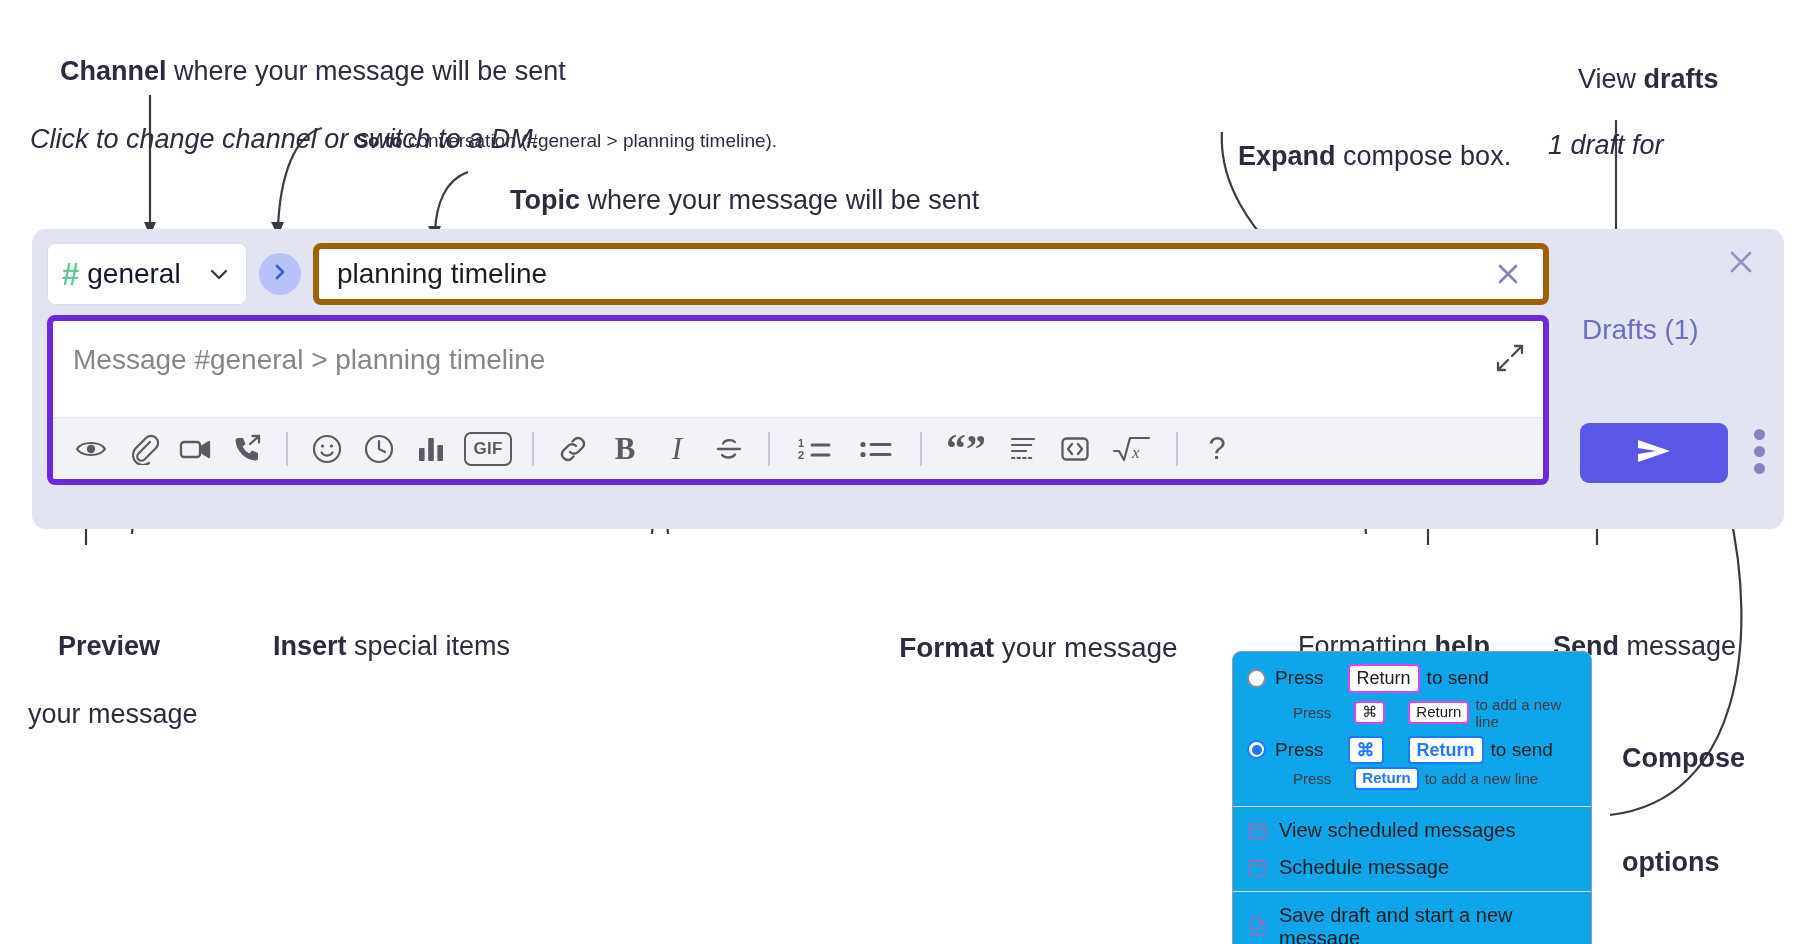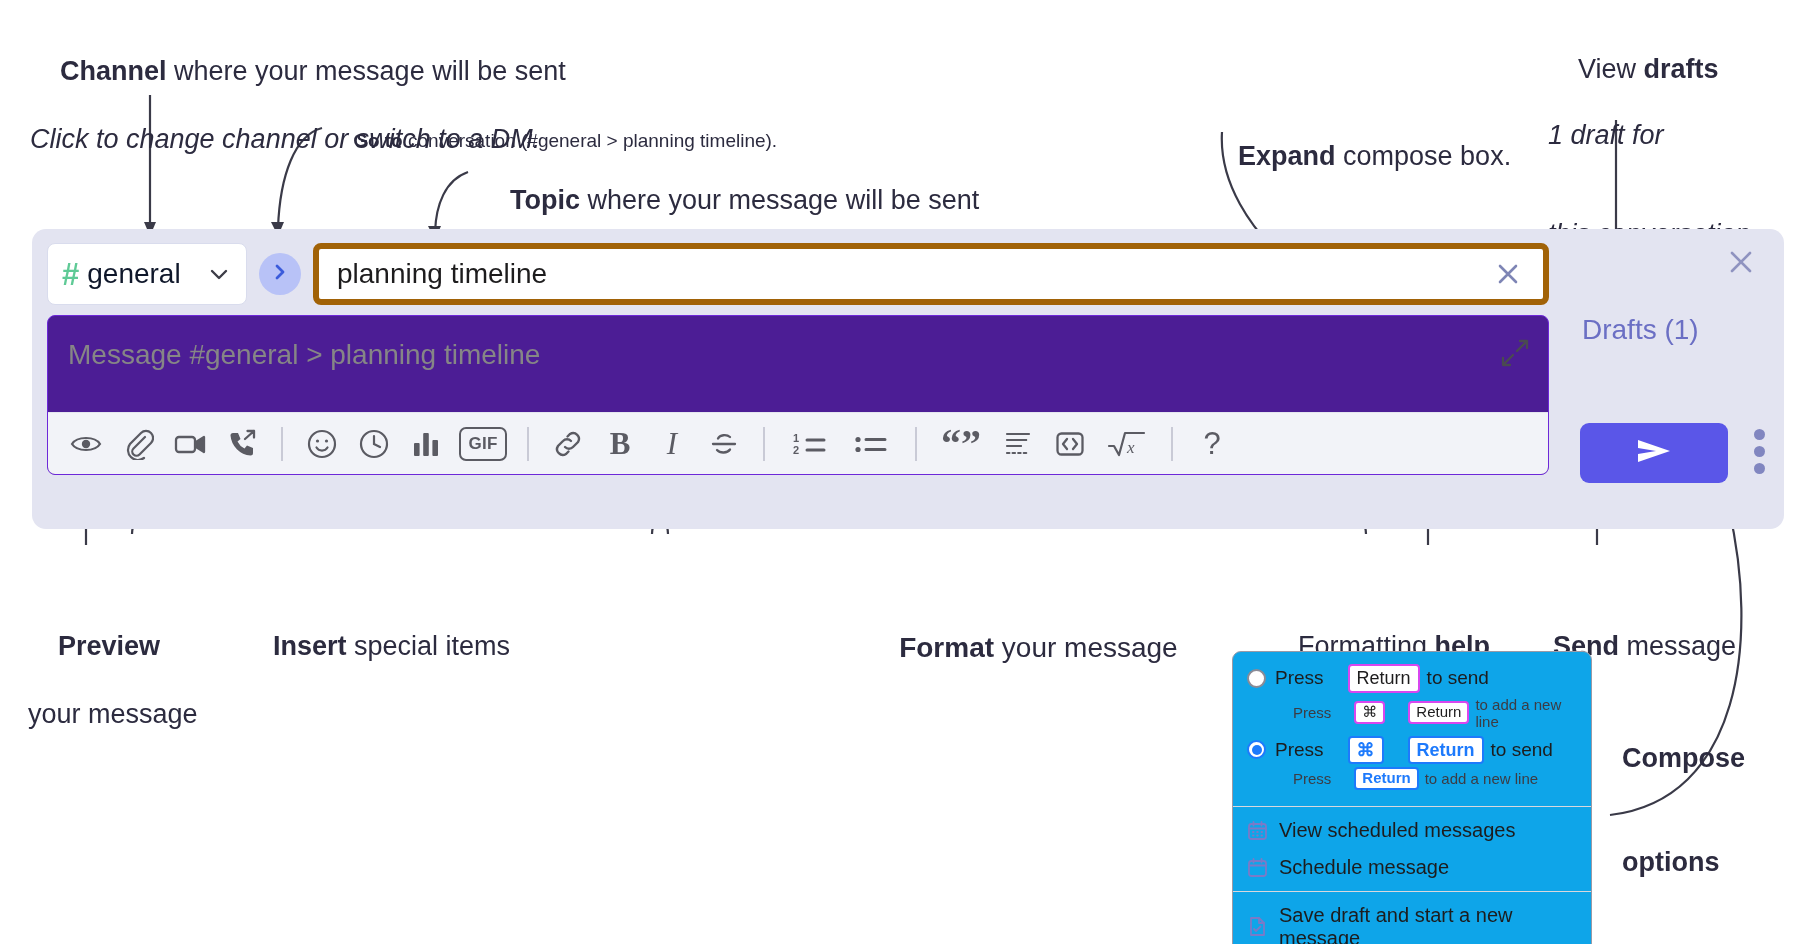--- a/index.html
+++ b/index.html
@@ -24,21 +24,21 @@
   .ann b { font-weight:bold; }
   .ann i { font-style:italic; }
 
   .a-channel     { left:30px;  top:20px;  font-size:27px; }
   .a-channel .l2 { display:block; }
 
   .a-goto   { left:332px; top:105px; font-size:19px; }
   .a-topic  { left:480px; top:149px; font-size:27px; }
   .a-expand { left:1208px;top:105px; font-size:27px; }
 
-  .a-drafts { left:1548px; top:20px; font-size:27px; line-height:1.22;}
+  .a-drafts { left:1548px; top:30px; font-size:27px; line-height:1.22;}
   .a-drafts .l2, .a-drafts .l3 { font-style:italic; display:block; }
 
   .a-preview { left:28px;  top:595px; font-size:27px; line-height:1.26; }
   .a-preview .l2 { display:block; }
   .a-insert  { left:243px; top:595px; font-size:27px; }
   .a-format  { left:868px; top:595px; font-size:28px; }
   .a-help    { left:1268px;top:595px; font-size:27px; }
   .a-send    { left:1523px;top:595px; font-size:27px; }
   .a-compose { left:1622px;top:672px; font-size:27px; line-height:1.28; }
   .a-compose .l1, .a-compose .l2 { display:block; font-weight:bold; }
@@ -100,22 +100,22 @@
     display:flex; align-items:center;
     padding:0 16px 0 18px;
     justify-content:flex-end;
   }
   .topic-value { font-size:28px; color:#1d1c1d; flex:1 1 auto; }
   .topic-clear { color:#7e85b5; display:flex; padding:4px; }
 
   
   .msg-box {
     margin-top:10px;
-    background:#4c1d95;
-    border:1px solid #6d28d9;
+    background:#ffffff;
+    border:6px solid #6d28d9;
     border-radius:8px;
     overflow:hidden;
   }
   .msg-area { height:96px; position:relative; }
   .msg-placeholder {
     position:absolute; left:20px; top:23px;
     font-size:28px; color:#868686;
   }
   .expand-btn {
     position:absolute; right:18px; top:22px;

